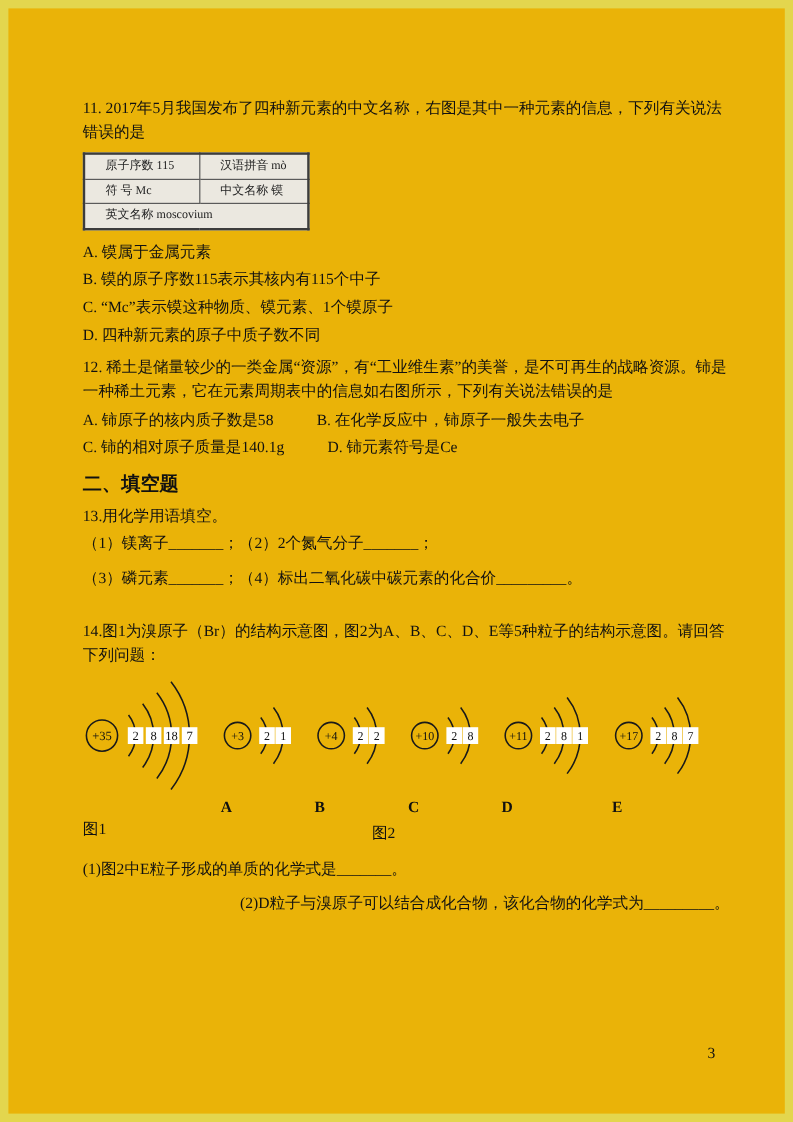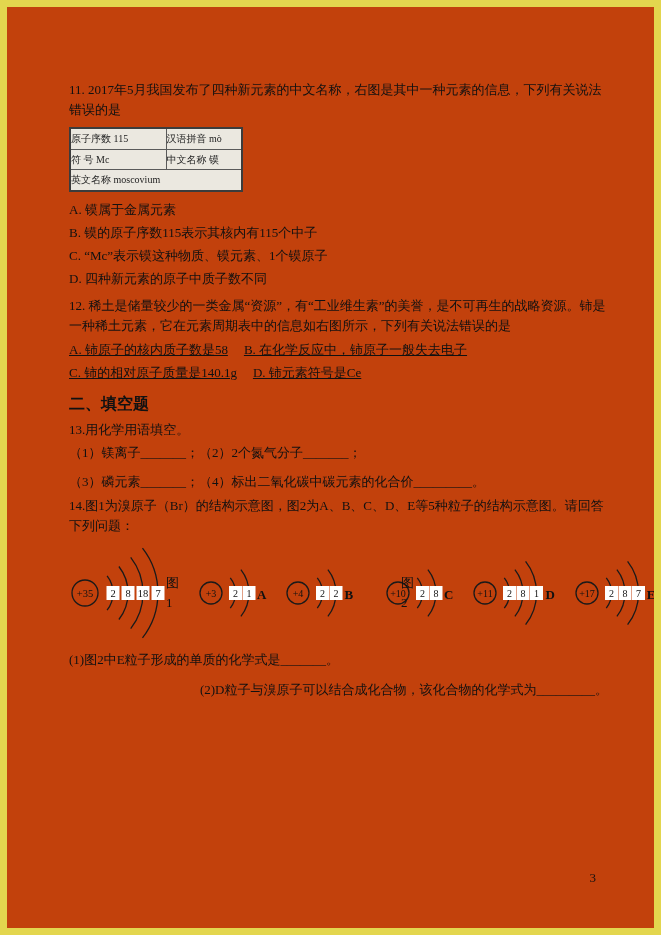--- a/index.html
+++ b/index.html
@@ -4,21 +4,21 @@
 <style>
   * { margin: 0; padding: 0; box-sizing: border-box; }
   html, body { background: #ffffff; }
   body {
     width: 661px; height: 935px;
     font-family: "Liberation Serif", "DejaVu Serif", serif;
     color: #111;
   }
   .sheet {
     width: 661px; height: 935px;
-    background: #c2410c;
+    background: #eab308;
     border: 7px solid #e3d64e;
     position: relative;
     overflow: hidden;
   }
   .content {
     padding: 70px 46px 0 62px;
     font-size: 13px;
     line-height: 1.55;
   }
   .line { margin: 3px 0; }
@@ -26,41 +26,41 @@
   
   .elem-card {
     border-collapse: collapse;
     margin: 7px 0 8px 0;
     background: #ebe8e0;
     border: 2px solid #3c3c3c;
   }
   .elem-card td {
     border: 1px solid #5a5a5a;
     font-size: 10px;
-    padding: 2px 0;
+    padding: 2px 17px;
     white-space: nowrap;
     color: #222;
   }
   .elem-card td.c1 { width: 96px; }
   .elem-card td.c2 { width: 76px; }
   
   .cube-wrap { margin: 8px 0 2px 2px; }
   
-  .opt-row { display: flex; gap: 16px; margin: 3px 0; text-decoration: underline; }
+  .opt-row { display: flex; gap: 36px; margin: 3px 0; }
   .section-title { font-weight: bold; font-size: 16px; margin-top: 9px; }
   .gap-line { margin-top: 9px; }
-  .q14-stem { margin-top: 4px; }
+  .q14-stem { margin-top: 24px; }
   
   .diagrams {
     display: flex;
     align-items: flex-start;
     gap: 18px;
     margin-top: 10px;
   }
-  .diag { display: flex; flex-direction: row; align-items: center; }
+  .diag { display: flex; flex-direction: column; align-items: flex-start; }
   .diag-svg-wrap { height: 94px; display: flex; align-items: center; justify-content: center; }
   .diag-letter { font-weight: bold; font-size: 13px; margin-top: 3px; min-height: 18px; }
   .diag-fig { font-size: 13px; min-height: 18px; }
   .fig-offset { transform: translateX(48px); }
   .sub1 { margin-top: 10px; }
   .sub2 { margin-top: 9px; text-align: right; }
   .pagenum {
     position: absolute;
     right: 58px; bottom: 42px;
     font-size: 13px;

